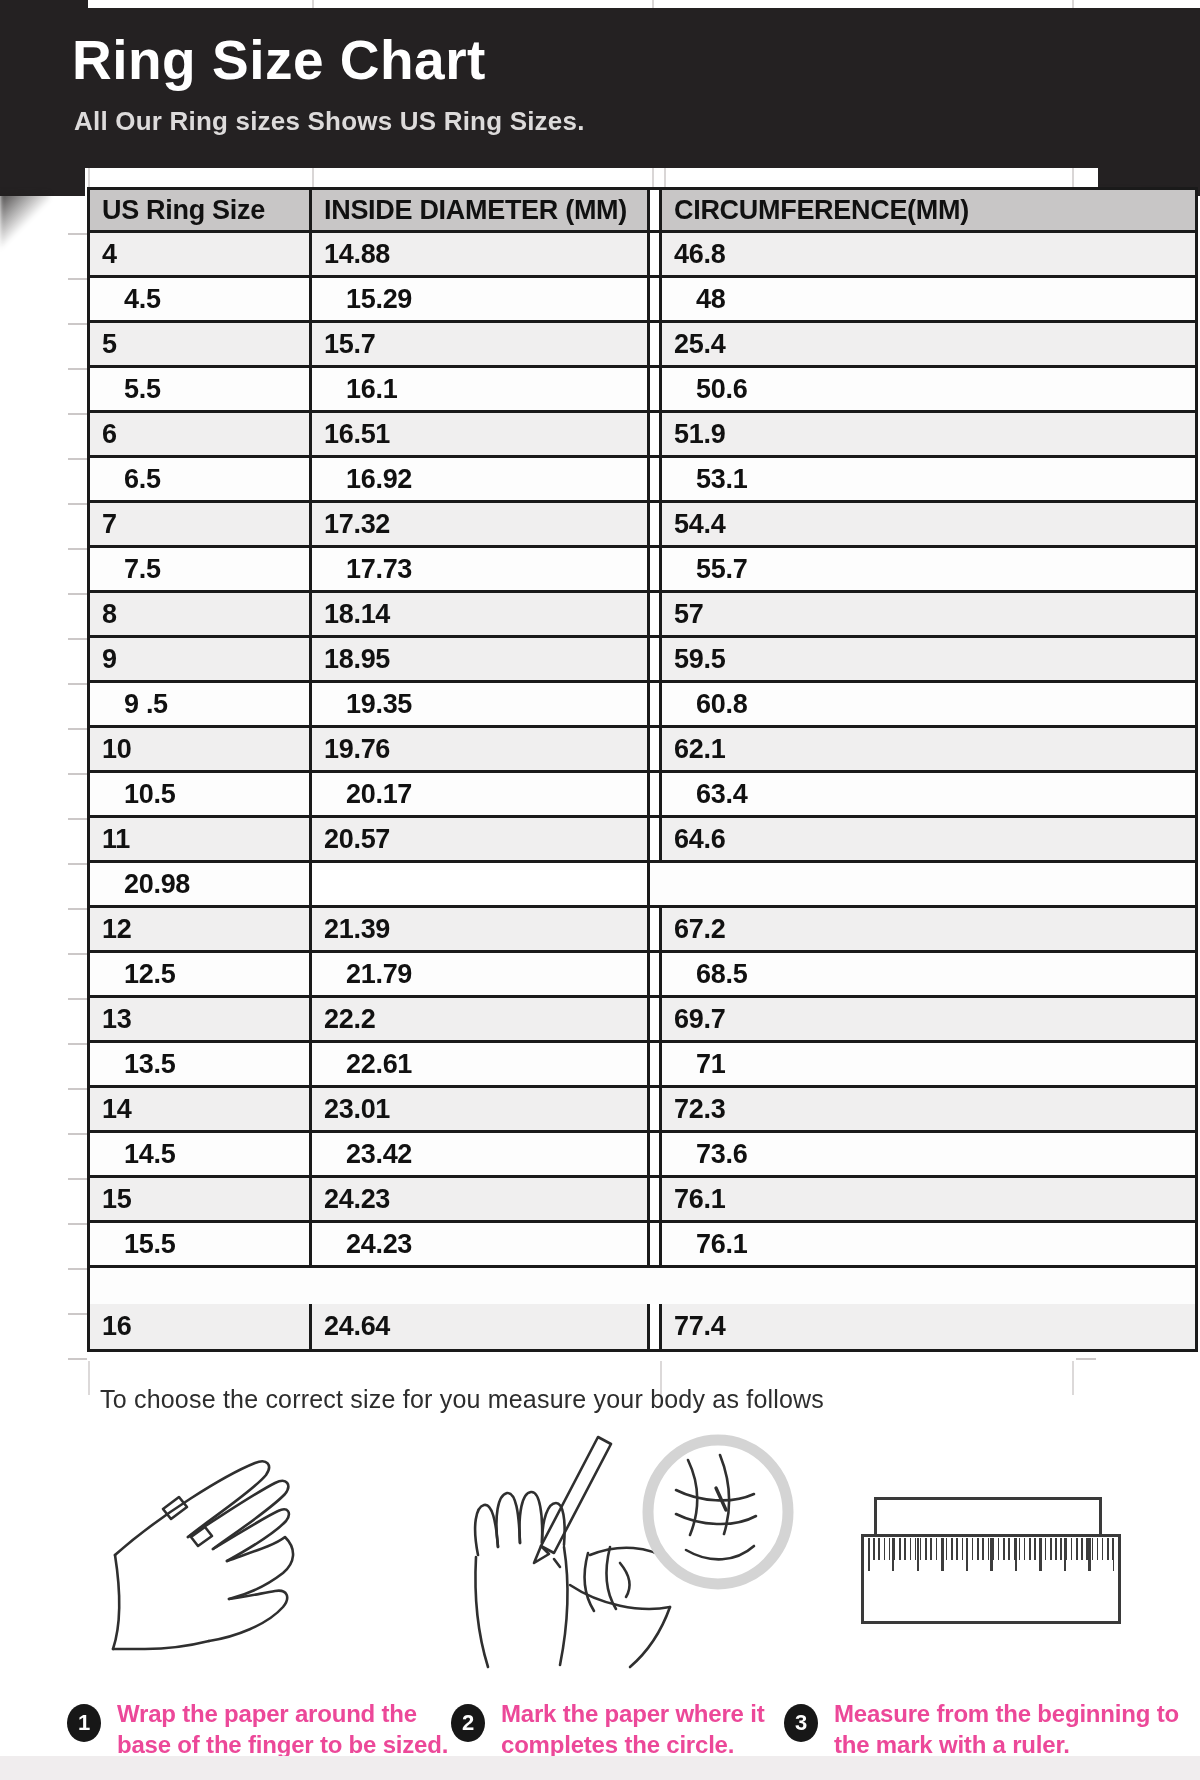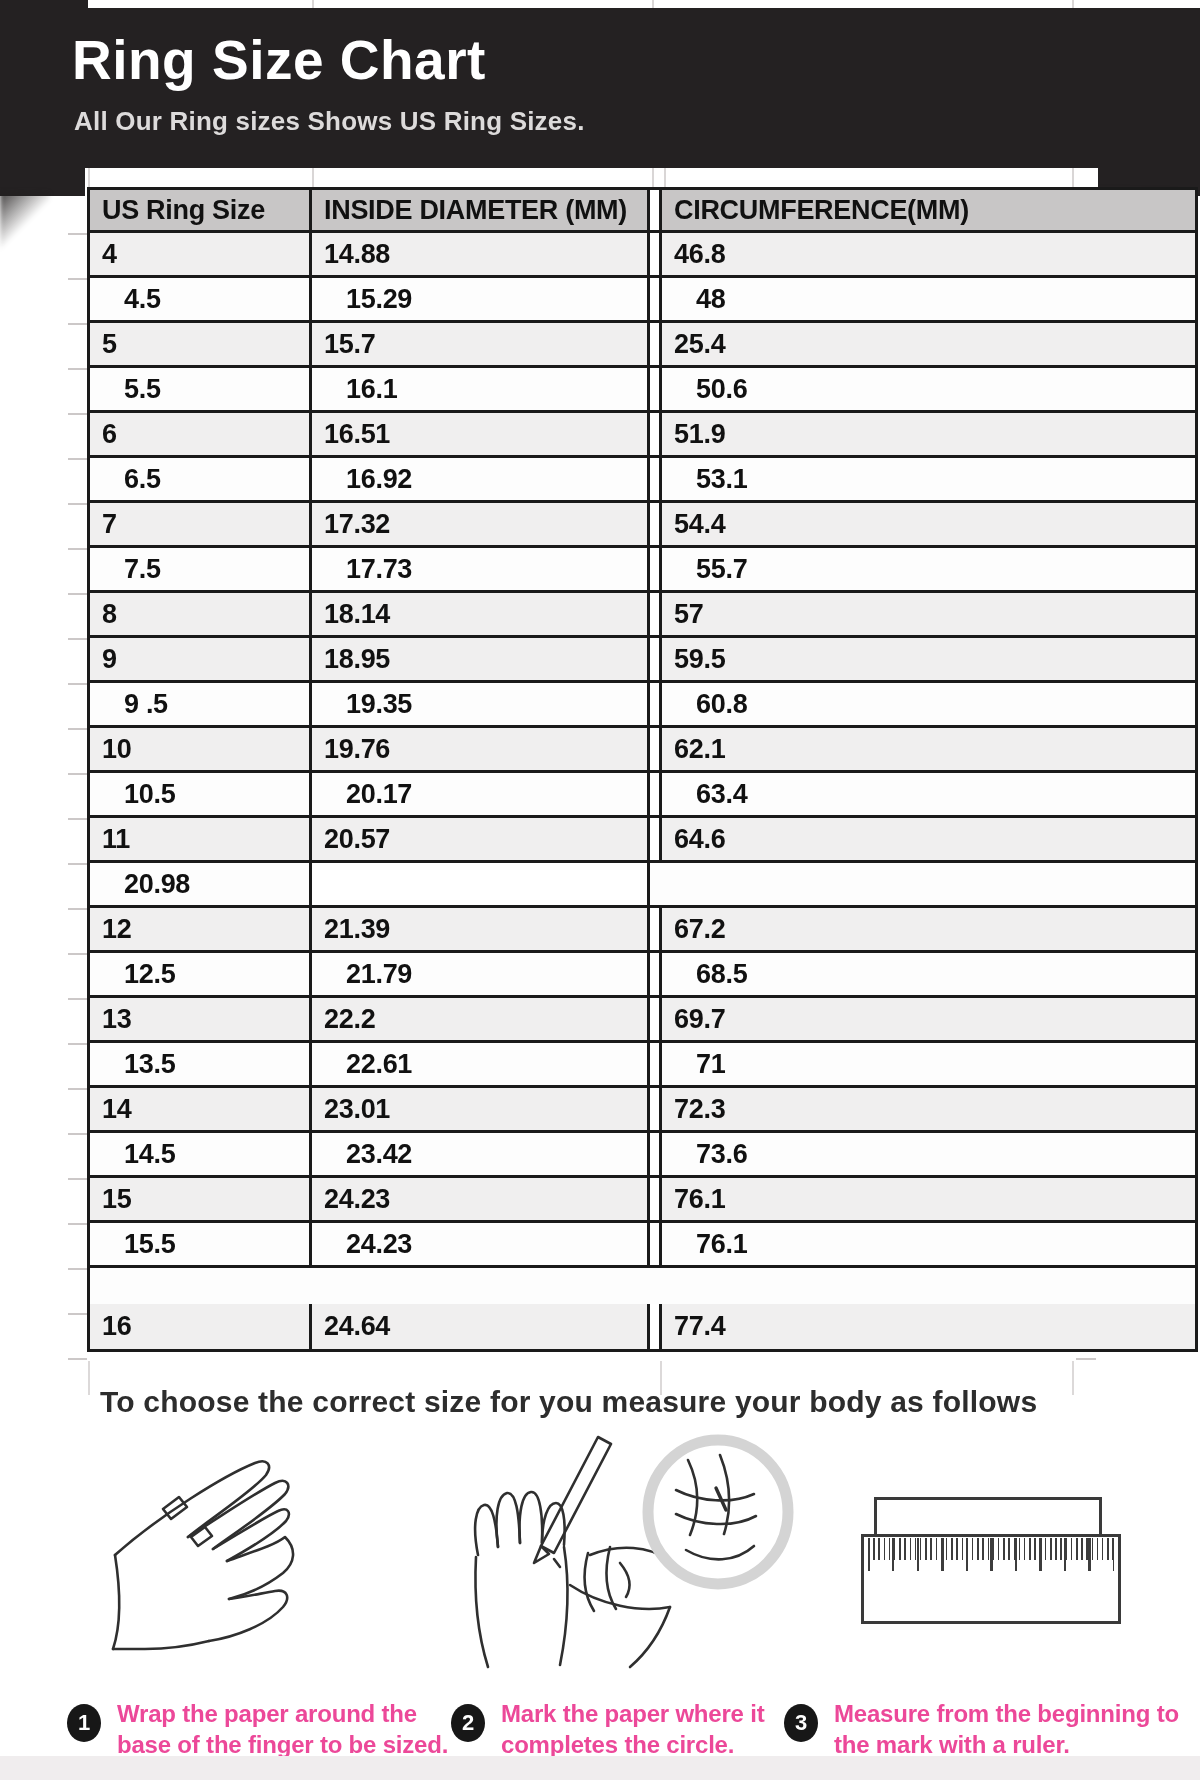--- a/index.html
+++ b/index.html
@@ -53,21 +53,21 @@
   }
   .hcell{background:#c8c6c6;}
   .b-r{border-right:3px solid #1a1a1a;}
   .sliver{background:#ffffff;border-right:3px solid #1a1a1a;}
   .rowA .cell{background:#f0efef;}
   .rowB .cell{background:#fdfdfd;padding-left:34px;}
   .rowA .sliver,.rowB .sliver{background:#ffffff;}
   
   .instruction{
     position:absolute;left:100px;top:1385px;
-    font-size:30px;font-weight:bold;color:#2d2d2d;letter-spacing:.2px;
+    font-size:25px;font-weight:normal;color:#2d2d2d;letter-spacing:.2px;
   }
   
   .illus{position:absolute;left:0;top:1430px;}
   .paper-strip{position:absolute;left:874px;top:1497px;width:228px;height:40px;
     border:3px solid #3a3a3a;background:#fff;box-sizing:border-box;}
   .ruler{position:absolute;left:861px;top:1534px;width:260px;height:90px;
     border:3px solid #3a3a3a;background:#fff;box-sizing:border-box;}
   .ticks-fine{position:absolute;left:868px;top:1538px;width:246px;height:22px;
     background:repeating-linear-gradient(to right,#3c3c3c 0 1.5px,transparent 1.5px 5.2px);}
   .ticks-long{position:absolute;left:868px;top:1538px;width:246px;height:33px;

